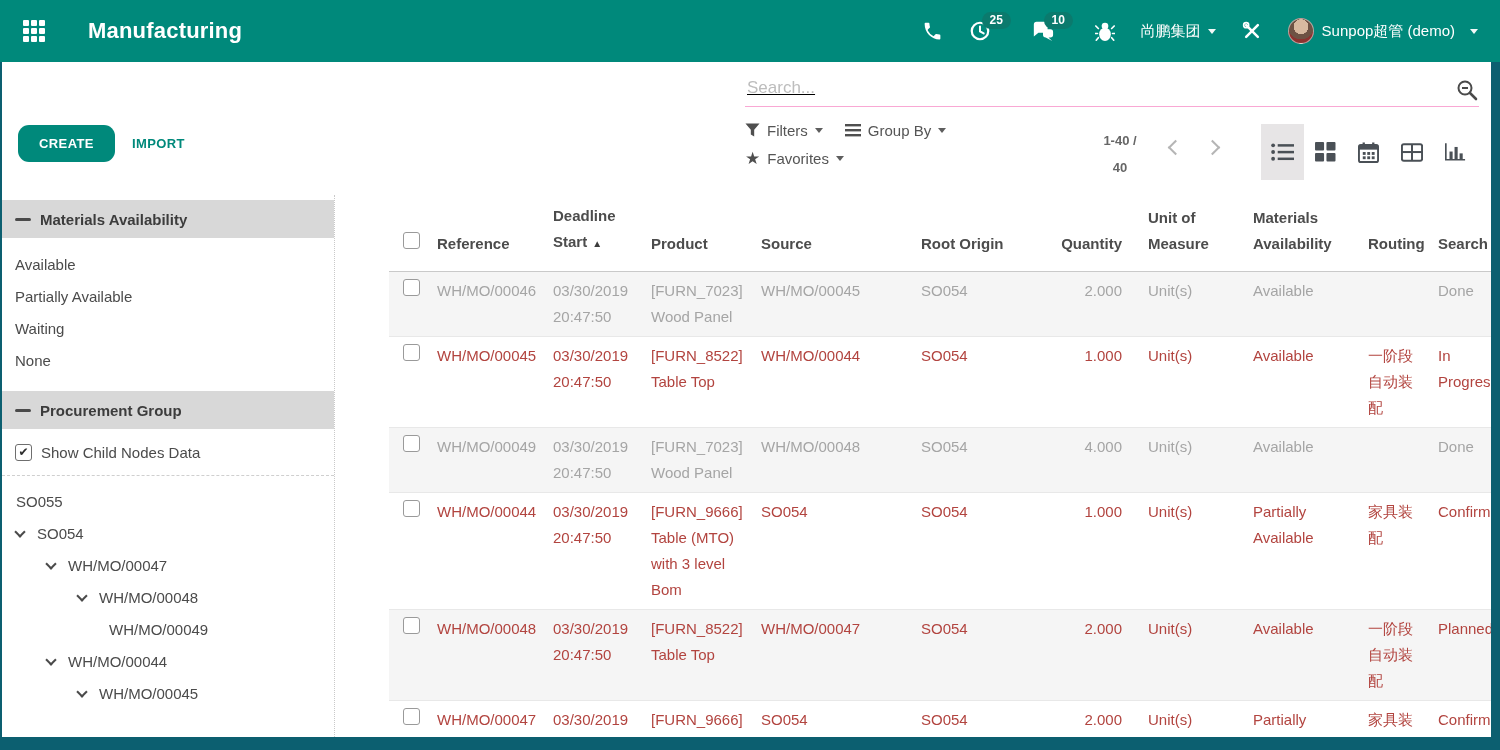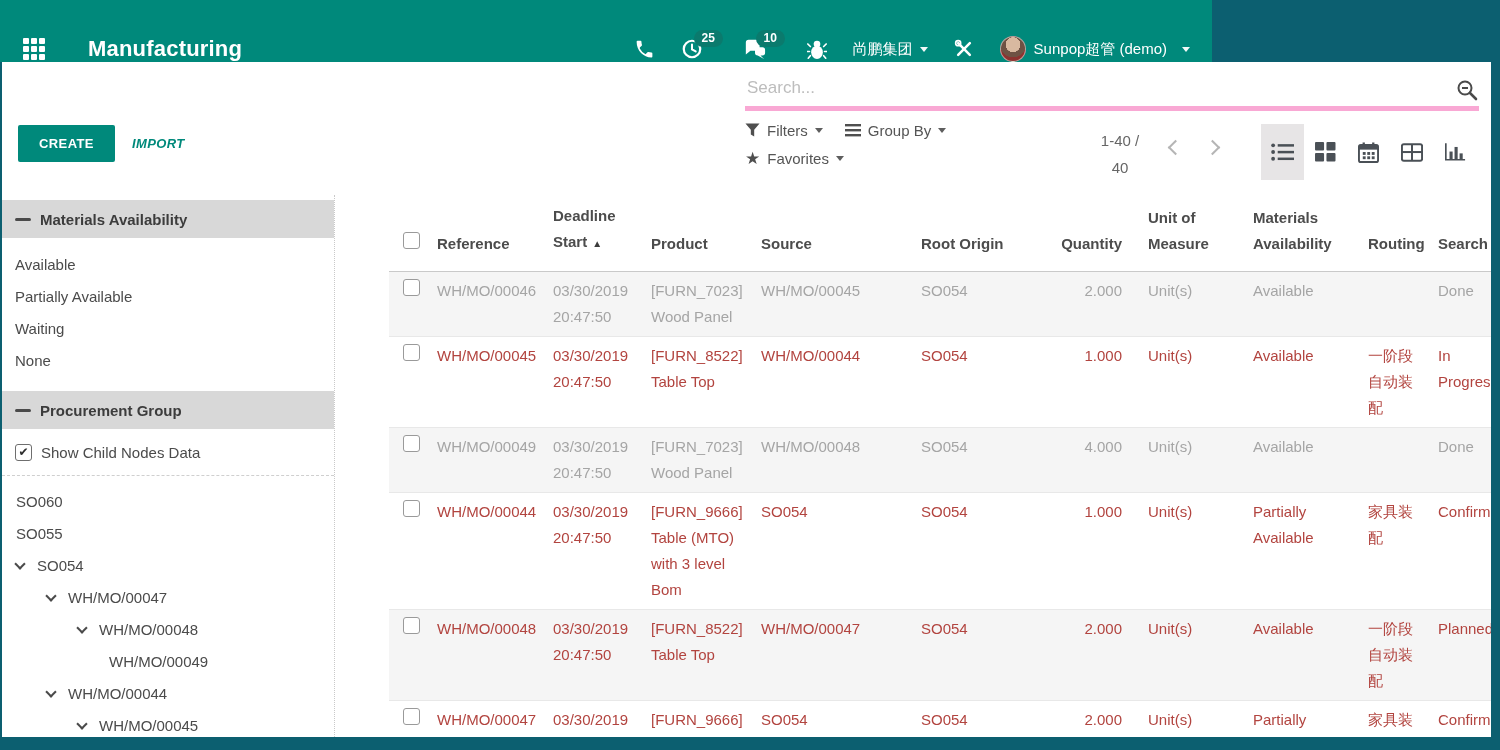--- a/index.html
+++ b/index.html
@@ -1,22 +1,22 @@
 <!DOCTYPE html>
 <html><head>
 <meta charset="utf-8">
 <style>
   * { box-sizing: border-box; margin: 0; padding: 0; }
   html,body { width:1500px; height:750px; overflow:hidden; }
   body { font-family:"Liberation Sans", sans-serif; background:#0c5f70; }
   .screen { position:relative; width:1500px; height:750px; background:#0c5f70; overflow:hidden; }
 
   
-  .navbar { position:absolute; top:0; left:0; width:1212px; height:62px; background:#00897b;
-            display:flex; align-items:flex-end; color:#fff; }
+  .navbar { position:absolute; top:0; left:0; width:1500px; height:62px; background:#00897b;
+            display:flex; align-items:center; color:#fff; }
   .nav-left { display:flex; align-items:center; }
   .apps-icon { margin-left:22px; display:block; cursor:pointer; }
   .app-title { margin-left:42px; font-size:22px; font-weight:bold; letter-spacing:.2px; }
   .nav-menus { display:flex; align-items:center; margin-left:74px; gap:30px; font-size:15px; }
   .nav-menu { display:flex; align-items:center; cursor:pointer; white-space:nowrap; }
   .caret { display:inline-block; width:0; height:0; border-left:4px solid transparent;
            border-right:4px solid transparent; border-top:5px solid currentColor; margin-left:7px; opacity:.95; }
   .plus-glyph { font-size:22px; font-weight:bold; line-height:1; }
   .nav-right { margin-left:auto; display:flex; align-items:center; gap:26px; padding-right:22px; font-size:15px; }
   .icon-btn { position:relative; display:flex; align-items:center; cursor:pointer; }
@@ -31,36 +31,36 @@
   .app-window { position:absolute; top:62px; left:2px; right:9px; bottom:13px; background:#fff; overflow:hidden; }
 
   
   .control-panel { position:relative; height:133px; background:#fff; }
   .breadcrumb { position:absolute; left:16px; top:20px; display:flex; align-items:center; cursor:pointer; }
   .bc-chevron { width:10px; height:10px; border-right:2px solid #3d3d3d; border-bottom:2px solid #3d3d3d;
                 transform:rotate(45deg) translate(-2px,-2px); margin-right:16px; }
   .bc-title { font-size:24px; color:#919191; }
   .cp-buttons { position:absolute; left:16px; top:63px; display:flex; align-items:center; }
   .create-btn { background:#00897b; color:#fff; border:none; font-family:inherit; font-size:13px; font-weight:bold;
-                letter-spacing:.4px; padding:11px 21px; border-radius:2px; cursor:pointer; }
+                letter-spacing:.4px; padding:11px 21px; border-radius:11px; cursor:pointer; }
   .import-btn { background:none; border:none; font-family:inherit; color:#00897b; font-size:13px; font-weight:bold;
-                letter-spacing:.4px; margin-left:17px; cursor:pointer;font-style:italic; }
-  .search-box { position:absolute; left:743px; top:12px; width:734px; border-bottom:5px solid #f9a8d4;
-                display:flex; align-items:center; }
+                letter-spacing:.4px; margin-left:17px; cursor:pointer; }
+  .search-box { position:absolute; left:743px; top:12px; width:734px; border-bottom:1px solid #f9a8d4;
+                display:flex; align-items:center;text-decoration:underline; }
   .search-input { flex:1; border:none; outline:none; font-family:inherit; font-size:17px; color:#555;
                   padding:4px 2px 8px; background:transparent; }
   .search-input::placeholder { color:#bdbdbd; }
   .filter-bar { position:absolute; left:743px; top:60px; width:320px; color:#555; font-size:15px; }
   .filter-line { display:flex; align-items:center; margin-bottom:11px; }
   .filter-item { display:flex; align-items:center; cursor:pointer; margin-right:22px; white-space:nowrap; }
   .filter-item .glyph { margin-right:7px; display:flex; align-items:center; }
   .filter-item .caret { border-top-color:#555; }
   .star-glyph { font-size:17px; color:#4f4f4f; line-height:1; }
   .pager { position:absolute; left:1082px; top:65px; width:72px; text-align:center; color:#666;
-           font-size:15px; line-height:27px; }
+           font-size:13px; line-height:27px;font-weight:bold; }
   .pager-arrows { position:absolute; left:1168px; top:80px; display:flex; gap:26px; }
   .pg-arrow { width:11px; height:11px; border-left:2px solid #b5b5b5; border-bottom:2px solid #b5b5b5;
               cursor:pointer; }
   .pg-prev { transform:rotate(45deg); }
   .pg-next { transform:rotate(225deg); }
   .view-switcher { position:absolute; left:1259px; top:62px; display:flex; }
   .vs-btn { width:43px; height:56px; display:flex; align-items:center; justify-content:center; cursor:pointer; }
   .vs-btn.active { background:#e7e5e6; }
 
   
@@ -327,21 +327,20 @@
         <div class="side-header">
           <span class="dash"></span>
           <span class="t">Procurement Group</span>
         </div>
         <div class="cb-row">
           <span class="cb checked">✔</span>
           <span>Show Child Nodes Data</span>
         </div>
         <div class="dashed-sep"></div>
         <div class="tree">
-            <div class="tree-item" style="padding-left: 14px;"><span>SO060</span></div>
             <div class="tree-item" style="padding-left: 14px;"><span>SO055</span></div>
             <div class="tree-item" style="padding-left: 14px;"><span class="tree-chevron"></span><span>SO054</span></div>
             <div class="tree-item" style="padding-left: 45px;"><span class="tree-chevron"></span><span>WH/MO/00047</span></div>
             <div class="tree-item" style="padding-left: 76px;"><span class="tree-chevron"></span><span>WH/MO/00048</span></div>
             <div class="tree-item" style="padding-left: 107px;"><span>WH/MO/00049</span></div>
             <div class="tree-item" style="padding-left: 45px;"><span class="tree-chevron"></span><span>WH/MO/00044</span></div>
             <div class="tree-item" style="padding-left: 76px;"><span class="tree-chevron"></span><span>WH/MO/00045</span></div>
           </div>
       </aside>
 

